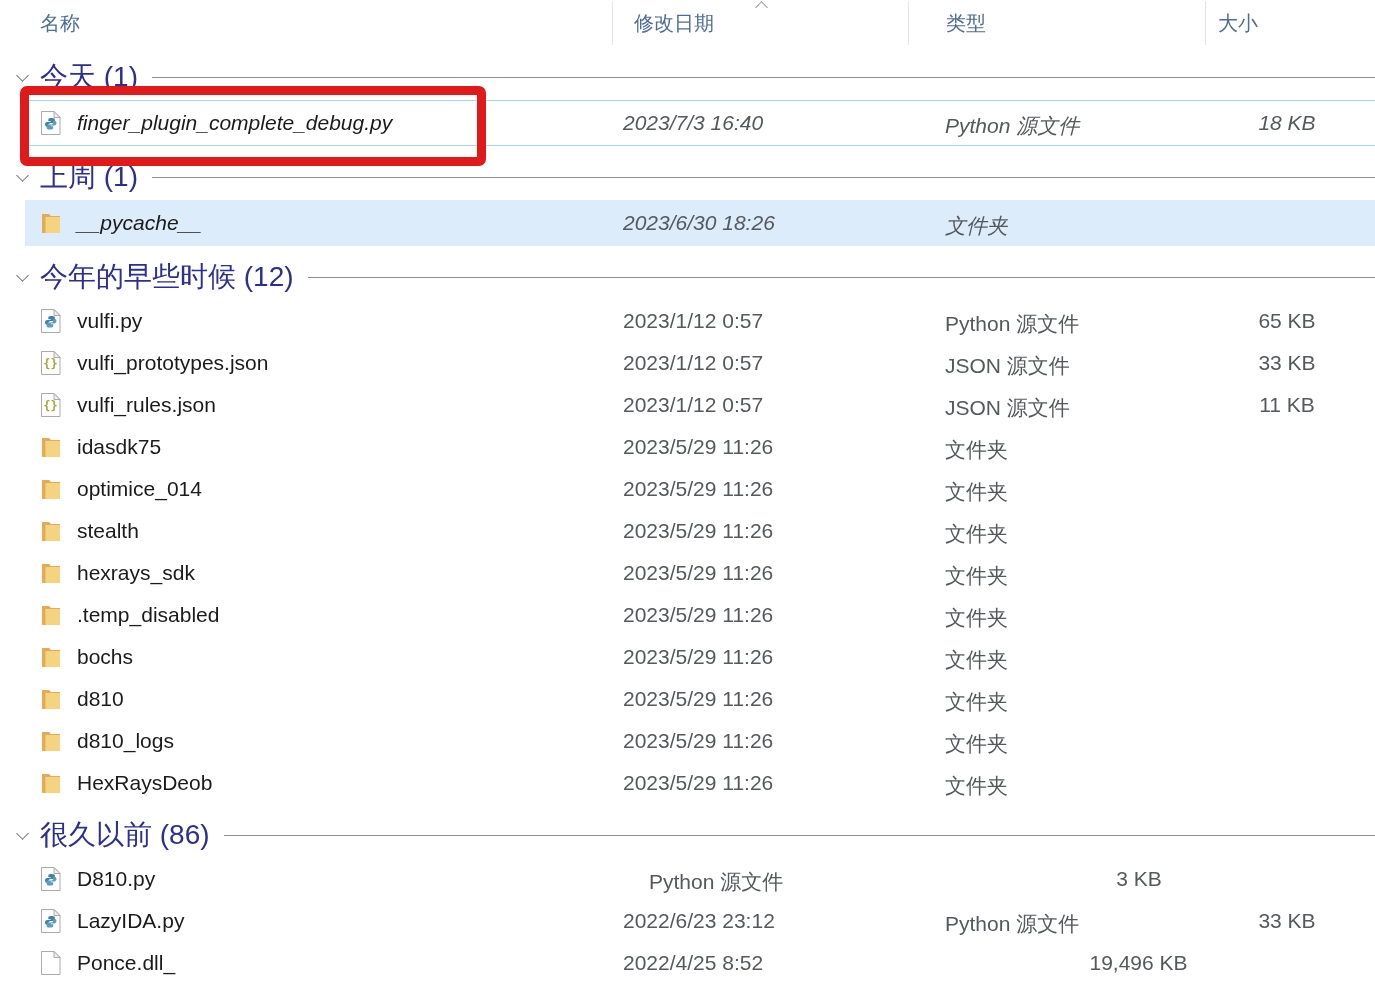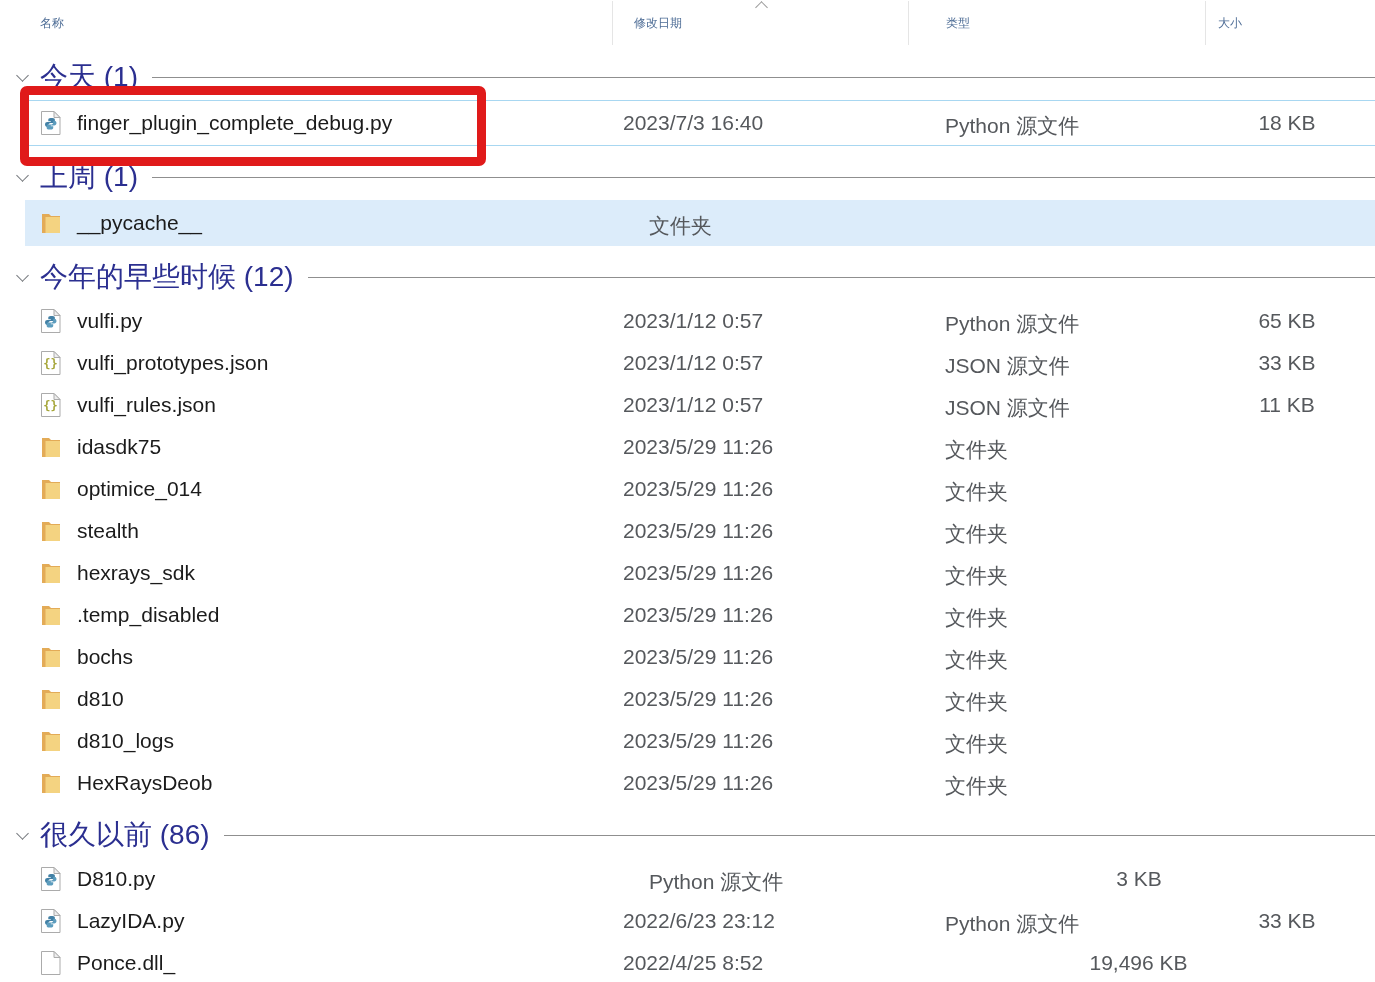--- a/index.html
+++ b/index.html
@@ -13,42 +13,42 @@
     --group-line:#8f8f8f;
     --divider:#e5e5e5;
   }
   *{margin:0;padding:0;box-sizing:border-box;}
   html,body{width:1375px;height:982px;overflow:hidden;background:#fff;
     font-family:"Liberation Sans","DejaVu Sans",sans-serif;}
   .list{position:relative;width:1375px;height:982px;}
 
   
   .header-row{display:flex;height:46px;align-items:center;color:var(--header-text);
-    font-size:12px;position:relative;}
+    font-size:20px;position:relative;}
   .hdr-cell{height:44px;display:flex;align-items:center;}
   .hdr-name{width:612px;padding-left:40px;}
   .hdr-date{width:296px;padding-left:21px;border-left:1px solid var(--divider);}
   .hdr-type{width:297px;padding-left:37px;border-left:1px solid var(--divider);}
   .hdr-size{flex:1;padding-left:12px;border-left:1px solid var(--divider);}
   .sort-caret{position:absolute;left:757px;top:3px;width:9px;height:9px;
     border-left:1.5px solid #9a9a9a;border-top:1.5px solid #9a9a9a;
     transform:rotate(45deg);background:#fff;}
 
   
   .group-header{display:flex;align-items:center;height:30px;margin:16px 0 8px 0;
     color:var(--group-text);font-size:28px;}
   .chevron-down{width:9px;height:9px;border-right:1.6px solid #73767b;
     border-bottom:1.6px solid #73767b;transform:rotate(45deg);
     margin-left:18px;margin-top:-4px;flex:0 0 auto;}
   .group-label{margin-left:13px;white-space:nowrap;}
   .group-line{flex:1;height:1px;background:var(--group-line);margin-left:14px;}
 
   
   .row{display:flex;height:42px;align-items:center;position:relative;font-size:21px;}
-  .row.tall{height:46px;}
+  .row.tall{height:46px;font-style:italic;}
   .row.hovered::before{content:"";position:absolute;left:22px;right:0;top:0;bottom:0;
     border-top:1px solid var(--hover-border);border-bottom:1px solid var(--hover-border);
     background:#fff;z-index:0;}
   .row.selected::before{content:"";position:absolute;left:25px;right:0;top:0;bottom:0;
     background:var(--selection-bg);z-index:0;}
   .cell{position:relative;z-index:1;}
   .cell-name{width:612px;display:flex;align-items:center;padding-left:40px;
     color:var(--name-text);}
   .cell-name .icon{width:22px;height:26px;margin-right:15px;flex:0 0 auto;
     display:flex;align-items:center;justify-content:center;}
@@ -136,20 +136,21 @@
 
   <div class="row tall selected">
     <div class="cell cell-name">
       <span class="icon">
           <svg width="22" height="26" viewBox="0 0 22 26">
             <use href="#ic-folder"></use>
           </svg>
         </span>
       <span>__pycache__</span>
     </div>
+    <div class="cell cell-date">2023/6/30 18:26</div>
     <div class="cell cell-type">文件夹</div>
     <div class="cell cell-size"></div>
   </div>
 
   <div class="group-header">
     <span class="chevron-down"></span>
     <span class="group-label">今年的早些时候 (12)</span>
     <span class="group-line"></span>
   </div>
 

